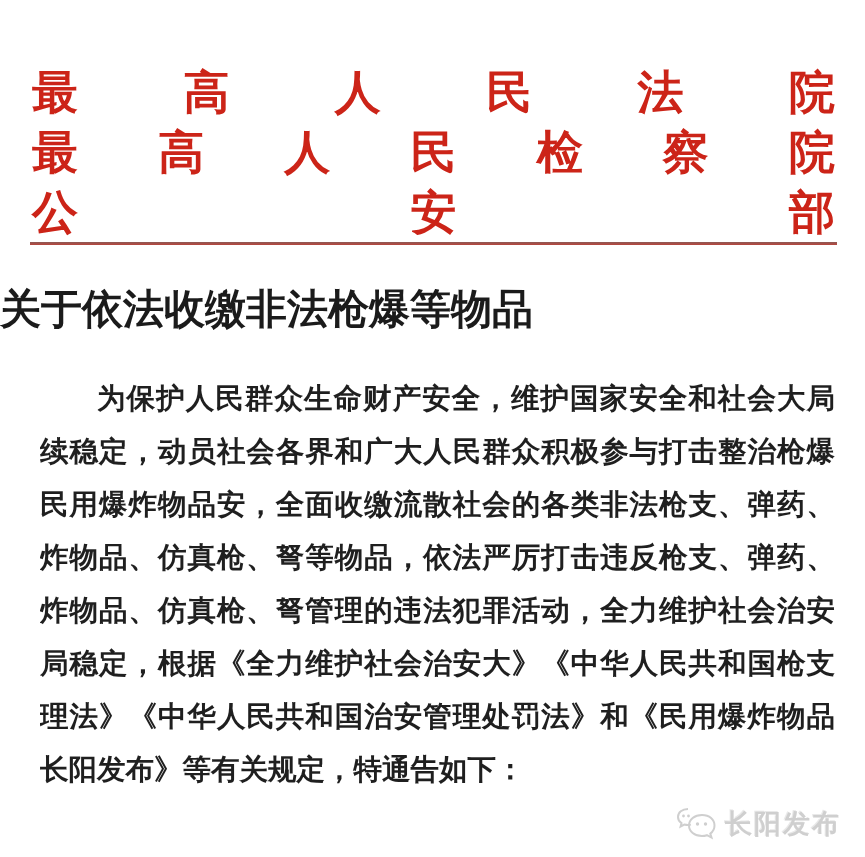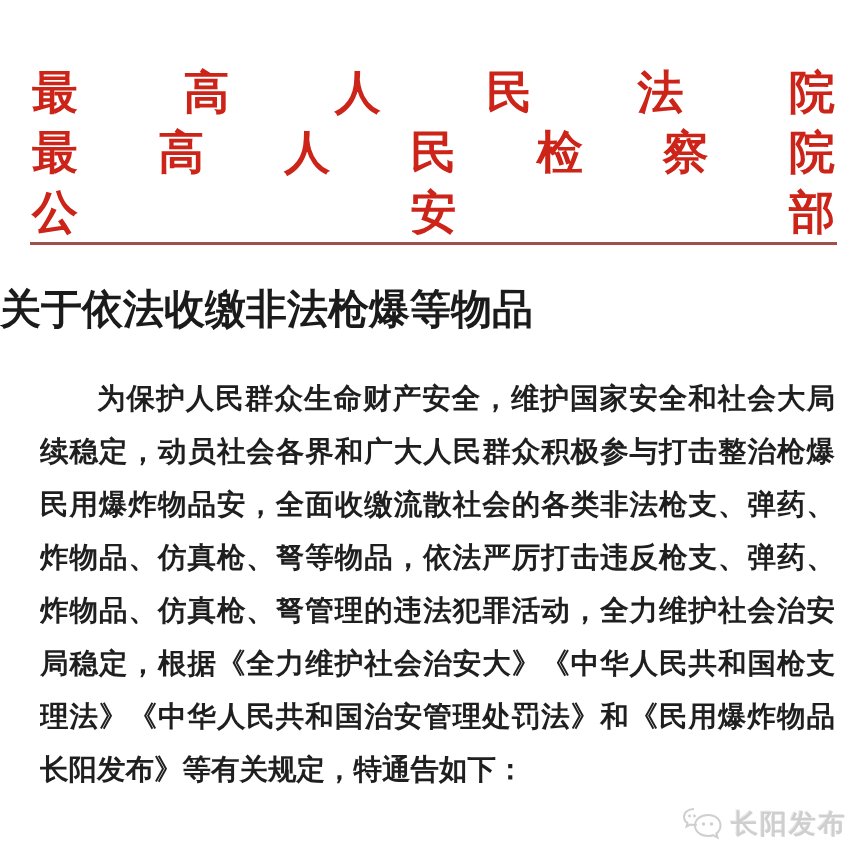--- a/index.html
+++ b/index.html
@@ -60,21 +60,21 @@
     line-height: 53px;
     text-align: justify;
     text-align-last: justify;
     overflow: hidden;
   }
   .bline.indent { padding-left: 57px; }
   .bline.last-line { text-align-last: left; }
   
   .watermark {
     position: absolute;
-    right: 18px;
+    right: 24px;
     bottom: 14px;
     display: flex;
     align-items: center;
     gap: 7px;
   }
   .wm-icon svg { display: block; }
   .wm-label {
     font-size: 27px;
     font-weight: bold;
     color: var(--watermark-gray, #cfcfcf);

